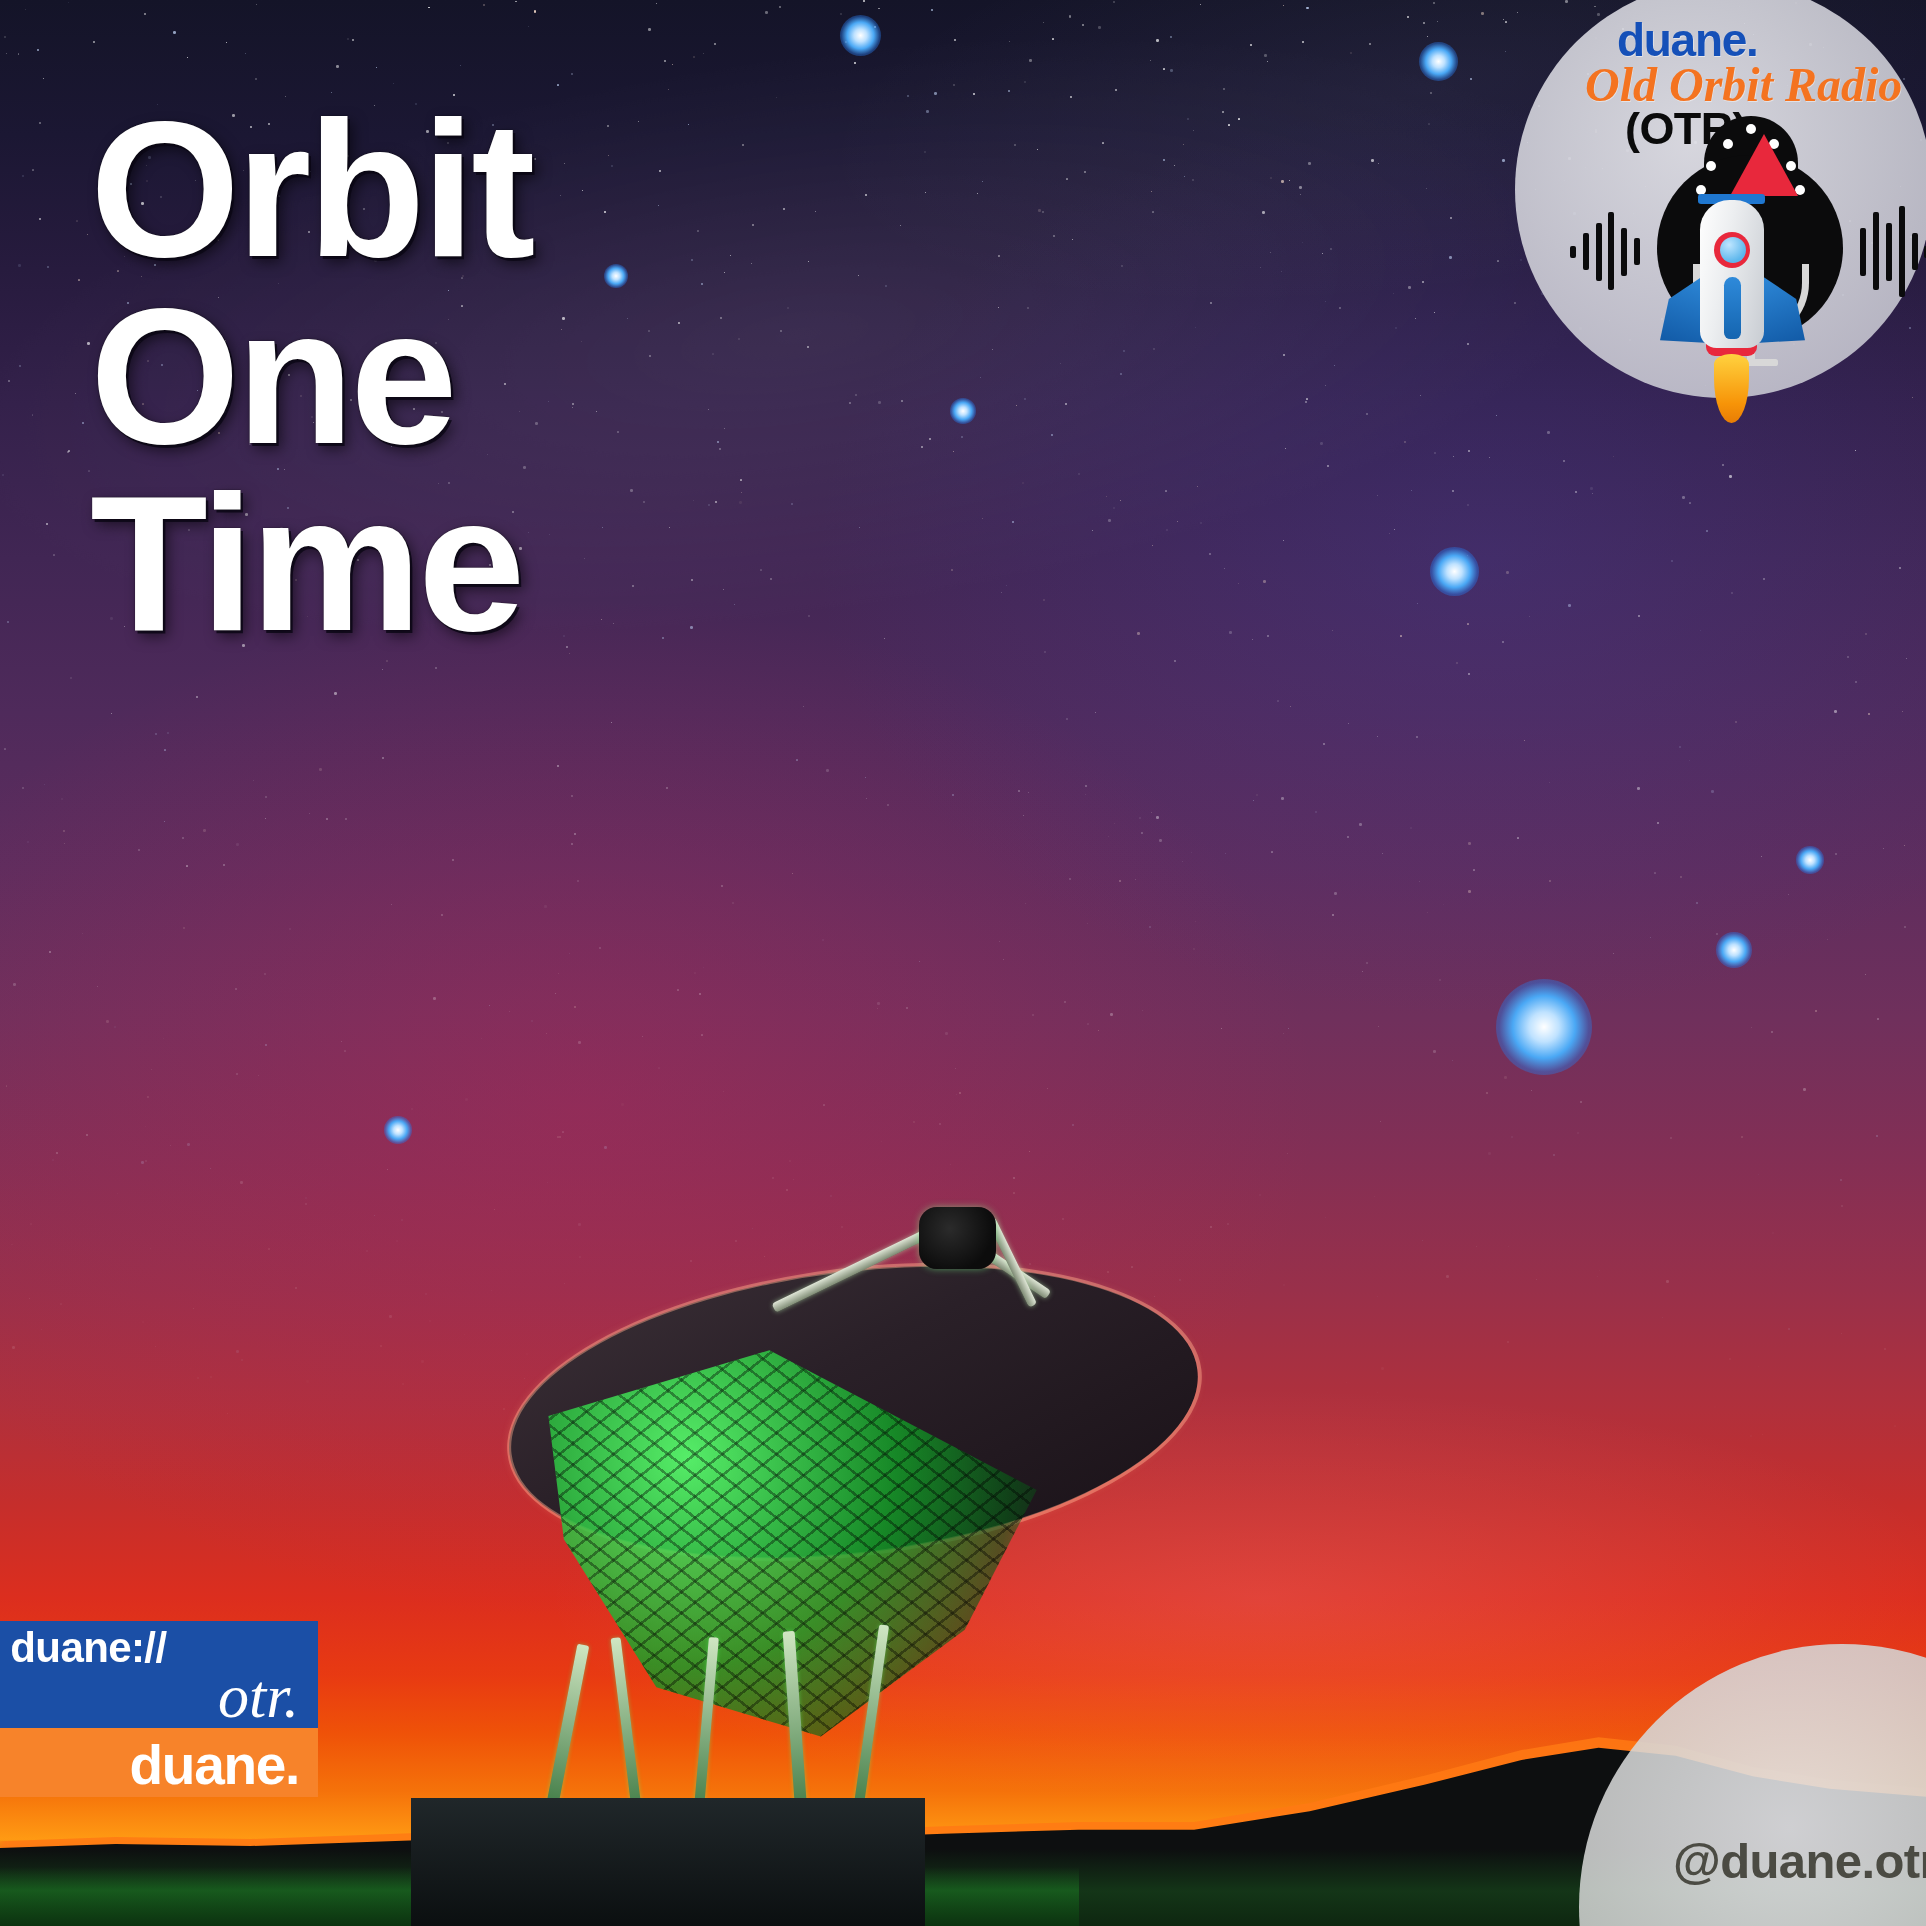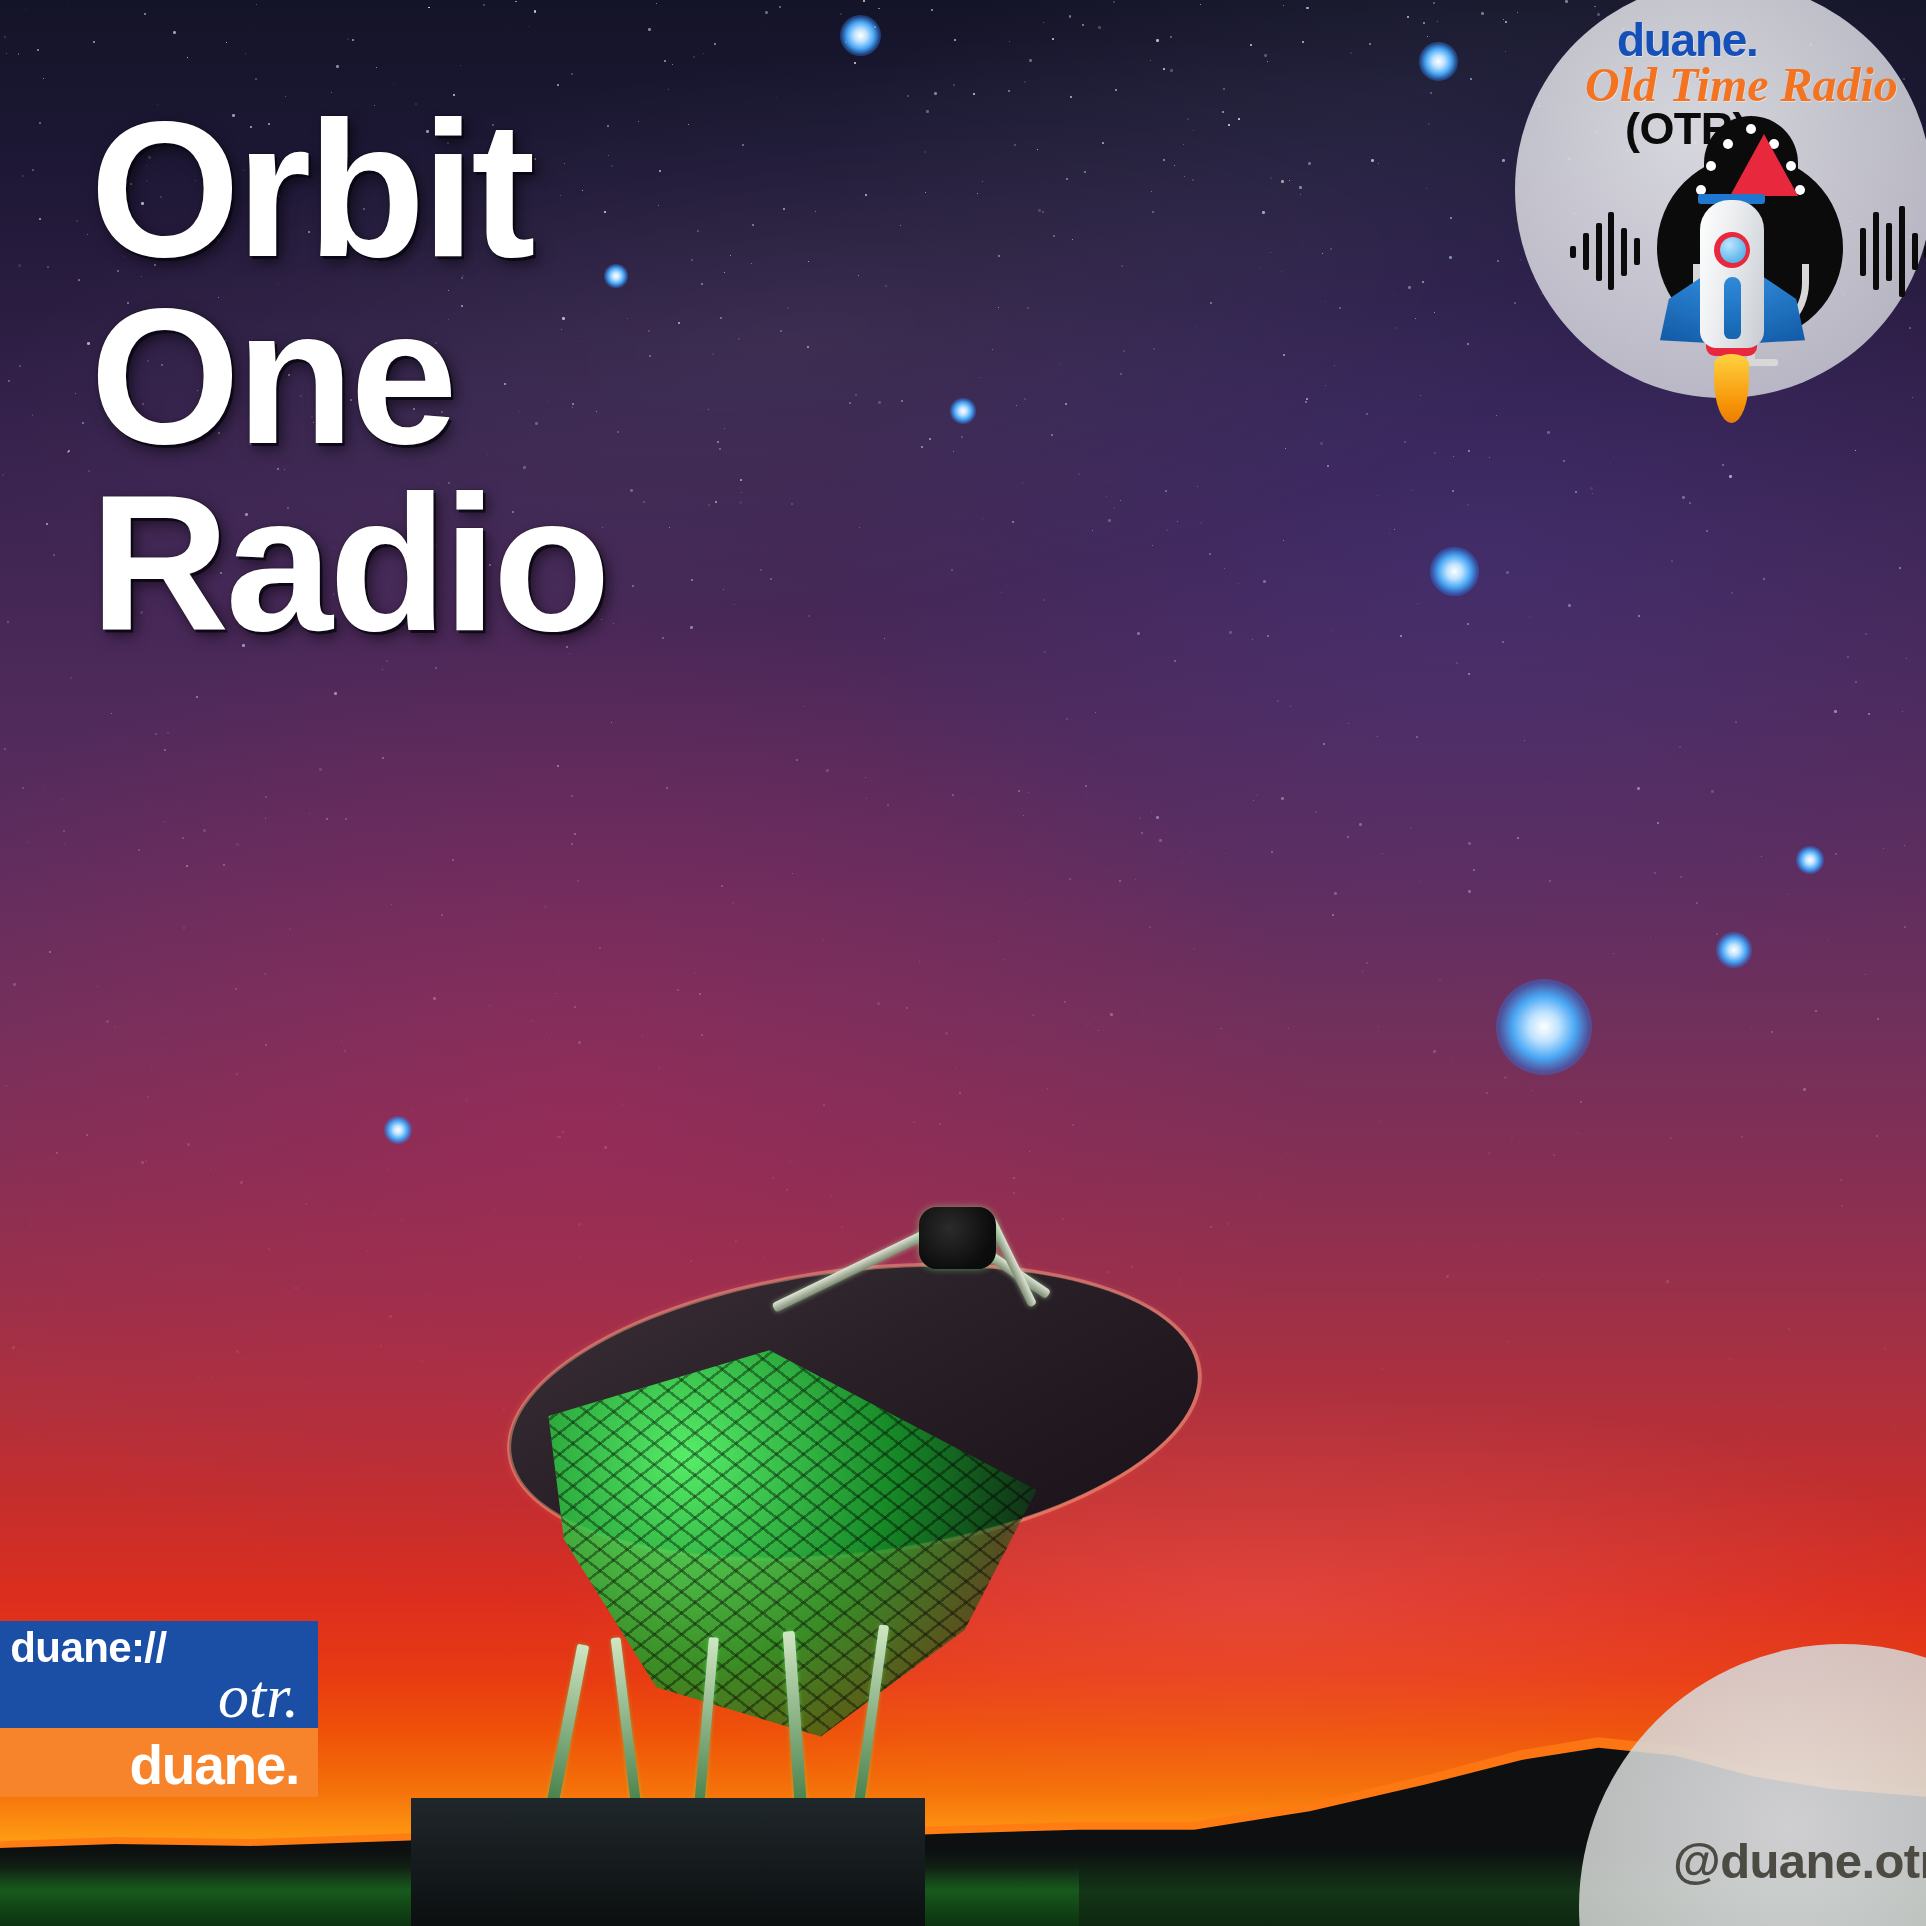--- a/index.html
+++ b/index.html
@@ -1204,26 +1204,26 @@
     <div class="leg" style="left:71px;top:449px;width:11.6px;height:193px;transform:rotate(11deg);"></div>
     <div class="leg" style="left:135px;top:443px;width:10.3px;height:205px;transform:rotate(-7deg);"></div>
     <div class="leg" style="left:212px;top:443px;width:10.3px;height:205px;transform:rotate(5deg);"></div>
     <div class="leg" style="left:302px;top:437px;width:11.6px;height:212px;transform:rotate(-4deg);"></div>
     <div class="leg" style="left:376px;top:430px;width:10.3px;height:218px;transform:rotate(8deg);"></div>
     <div class="base"></div>
   </div>
 
   <div class="title">Orbit
 One
-Radio</div>
+Time</div>
 
   <div class="logo-circle">
     <div class="logo-inner" style="left:19px;top:26px;">
       <div class="brand-duane">duane.</div>
-      <div class="brand-otrname">Old Time Radio</div>
+      <div class="brand-otrname">Old Orbit Radio</div>
       <div class="brand-abbr">(OTR)</div>
 
       <div class="wave" style="left:36px;top:239px;width:5.8px;height:11.6px;"></div>
       <div class="wave" style="left:49px;top:226px;width:5.8px;height:37px;"></div>
       <div class="wave" style="left:62px;top:216px;width:5.8px;height:58px;"></div>
       <div class="wave" style="left:74px;top:205px;width:5.8px;height:78px;"></div>
       <div class="wave" style="left:87px;top:221px;width:5.8px;height:48px;"></div>
       <div class="wave" style="left:100px;top:231px;width:5.8px;height:27px;"></div>
 
       <div class="wave" style="left:326px;top:221px;width:5.8px;height:48px;"></div>

